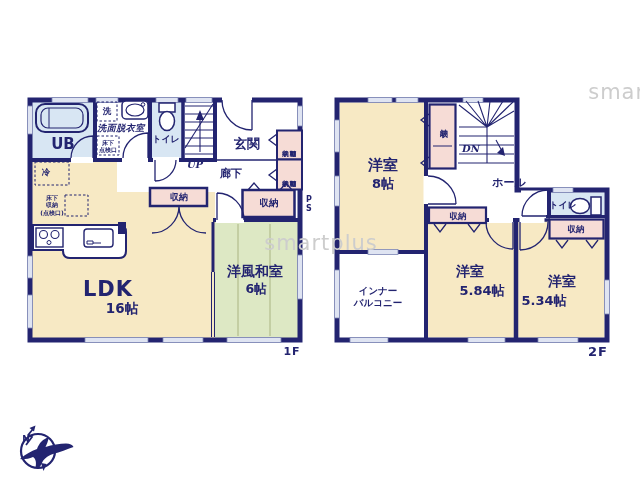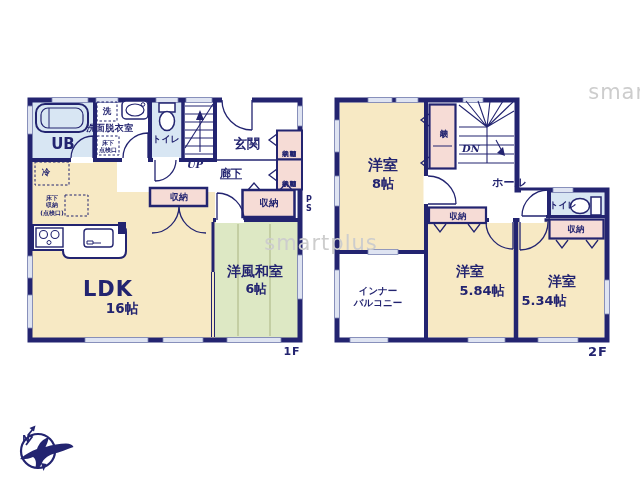--- a/index.html
+++ b/index.html
@@ -212,27 +212,27 @@
              C47,456 43.5,459 41.5,464 C40,468 37,469 35.5,467.5 C36.5,463 36,459 33,457
              C28.5,459 23.5,459.5 20,459 Z" fill="#232470" stroke="none"></path>
     <path d="M41,463 L43.5,471 L46.5,464" fill="#232470" stroke="none"></path>
     <path d="M26,445 L32,437 L28.5,434.5 L33,429" stroke="#232470" stroke-width="1.8" fill="none"></path>
     <polygon points="35.5,425.5 29.5,428 34,431.5" fill="#232470"></polygon>
   </g>
 </svg>
 
 <div class="lbl" style="left:63px;top:144px;font-size:15px;">UB</div>
 <div class="lbl" style="left:107px;top:111px;font-size:8.5px;">洗</div>
-<div class="lbl" style="left:110px;top:128px;font-size:9px;letter-spacing:0.5px;">洗面脱衣室</div>
+<div class="lbl" style="left:121px;top:128px;font-size:9px;letter-spacing:0.5px;font-style:italic;">洗面脱衣室</div>
 <div class="lbl" style="left:108px;top:146px;font-size:6px;">床下
 点検口</div>
 <div class="lbl" style="left:166px;top:139px;font-size:9px;">トイレ</div>
 <div class="lbl ital" style="left:195px;top:165px;font-size:10px;font-style:italic;">UP</div>
 <div class="lbl" style="left:247px;top:144px;font-size:13px;">玄関</div>
-<div class="lbl" style="left:231px;top:174px;font-size:11px;text-decoration:underline;">廊下</div>
+<div class="lbl" style="left:231px;top:174px;font-size:11px;">廊下</div>
 <div class="vwrap" style="left:289px;top:145px;">
   <span class="vert" style="font-size:6.5px;">収納</span>
   <span class="vert" style="font-size:6.5px;">可動棚</span>
 </div>
 <div class="vwrap" style="left:289px;top:175px;">
   <span class="vert" style="font-size:6.5px;">収納</span>
   <span class="vert" style="font-size:6.5px;">可動棚</span>
 </div>
 <div class="lbl" style="left:179px;top:197px;font-size:9px;">収納</div>
 <div class="lbl" style="left:269px;top:203px;font-size:9.5px;">収納</div>

